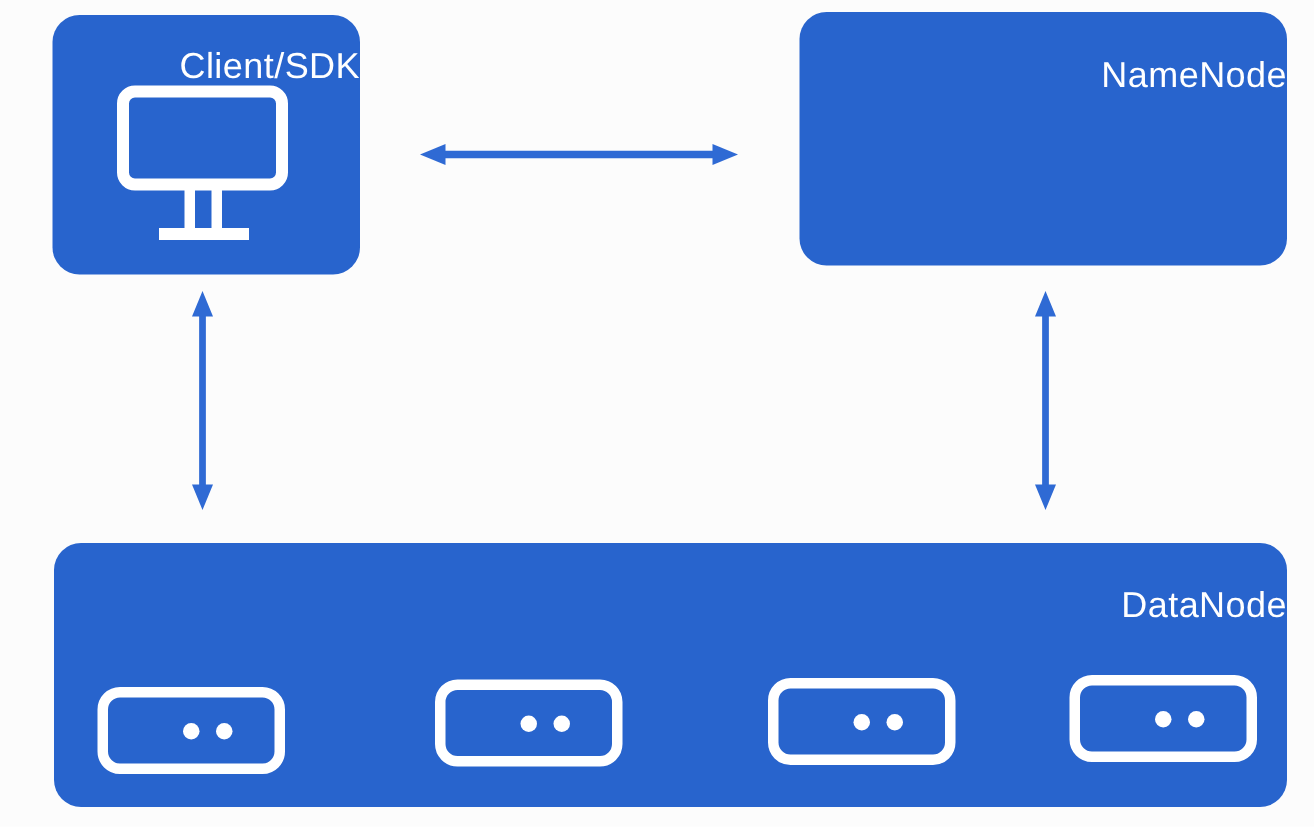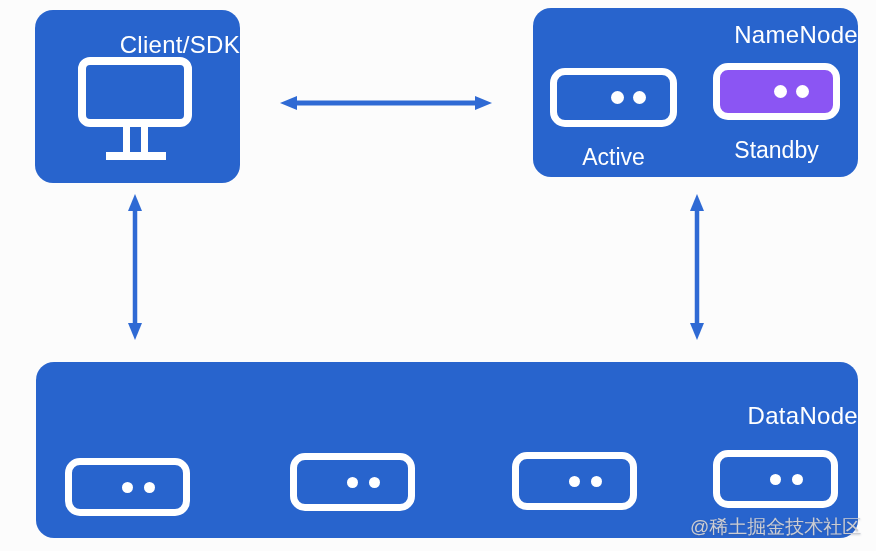--- a/index.html
+++ b/index.html
@@ -32,41 +32,41 @@
   .monitor .screen{
     box-sizing:border-box;width:114px;height:70px;
     border:8px solid var(--icon-stroke,#fff);border-radius:12px;
   }
   .monitor .leg{position:absolute;width:7px;height:27px;background:var(--icon-stroke,#fff);top:68px;}
   .monitor .leg-l{left:45px;}
   .monitor .leg-r{left:63px;}
   .monitor .base{position:absolute;left:28px;top:95px;width:60px;height:8px;background:var(--icon-stroke,#fff);}
   
   .namenode-box{left:533px;top:8px;width:325px;height:169px;}
-  .namenode-box .box-title{padding-top:14px;}
+  .namenode-box .box-title{padding-top:30px;}
   .nn-row{position:absolute;left:17px;top:60px;display:flex;gap:36px;}
   .nn-col{display:flex;flex-direction:column;align-items:center;width:127px;}
   .nn-col.standby-col{margin-top:-5px;}
   .nn-label{margin-top:19px;font-size:23px;line-height:1;}
   
   .server{
     box-sizing:border-box;
     border:7px solid var(--icon-stroke,#fff);
     border-radius:15px;
     display:flex;align-items:center;justify-content:flex-end;
     background:transparent;
   }
   .server .dot{width:11px;height:11px;border-radius:50%;background:var(--icon-stroke,#fff);flex:none;}
   .server.nn-server{width:127px;height:59px;gap:9px;padding-right:24px;}
   .server.nn-server .dot{width:13px;height:13px;}
   .server.standby{background:var(--standby-purple,#8b55f3);height:57px;}
   .server.dn-server{position:absolute;width:125px;height:58px;gap:11px;padding-right:28px;}
   
   .datanode-box{left:36px;top:362px;width:822px;height:176px;}
-  .datanode-box .box-title{padding-top:41px;}
+  .datanode-box .box-title{padding-top:29px;}
   .dn-server-1{left:29px;top:96px;}
   .dn-server-2{left:254px;top:91px;}
   .dn-server-3{left:476px;top:90px;}
   .dn-server-4{left:677px;top:88px;}
   
   .arrow{position:absolute;}
   .arrow line{stroke:var(--arrow-blue,#2f6ad4);}
   .arrow polygon{fill:var(--arrow-blue,#2f6ad4);}
   .h-arrow{left:280px;top:92px;}
   .v-arrow-left{left:124px;top:194px;}
@@ -96,36 +96,20 @@
   </div>
 
   <svg class="arrow h-arrow" width="212" height="22">
     <line x1="14" y1="11" x2="198" y2="11" stroke-width="5"></line>
     <polygon points="0,11 17,4 17,18"></polygon>
     <polygon points="212,11 195,4 195,18"></polygon>
   </svg>
 
   <div class="box namenode-box">
     <div class="box-title">NameNode</div>
-    <div class="nn-row">
-      <div class="nn-col">
-        <div class="server nn-server">
-          <span class="dot"></span>
-          <span class="dot"></span>
-        </div>
-        <div class="nn-label">Active</div>
-      </div>
-      <div class="nn-col standby-col">
-        <div class="server nn-server standby">
-          <span class="dot"></span>
-          <span class="dot"></span>
-        </div>
-        <div class="nn-label">Standby</div>
-      </div>
-    </div>
   </div>
 
   <svg class="arrow v-arrow-left" width="22" height="146">
     <line x1="11" y1="14" x2="11" y2="132" stroke-width="4.5"></line>
     <polygon points="11,0 4,17 18,17"></polygon>
     <polygon points="11,146 4,129 18,129"></polygon>
   </svg>
 
   <svg class="arrow v-arrow-right" width="22" height="146">
     <line x1="11" y1="14" x2="11" y2="132" stroke-width="4.5"></line>
@@ -146,15 +130,14 @@
     <div class="server dn-server dn-server-3">
       <span class="dot"></span>
       <span class="dot"></span>
     </div>
     <div class="server dn-server dn-server-4">
       <span class="dot"></span>
       <span class="dot"></span>
     </div>
   </div>
 
-  <div class="watermark">@稀土掘金技术社区</div>
 
 </div>
 
 </body></html>

